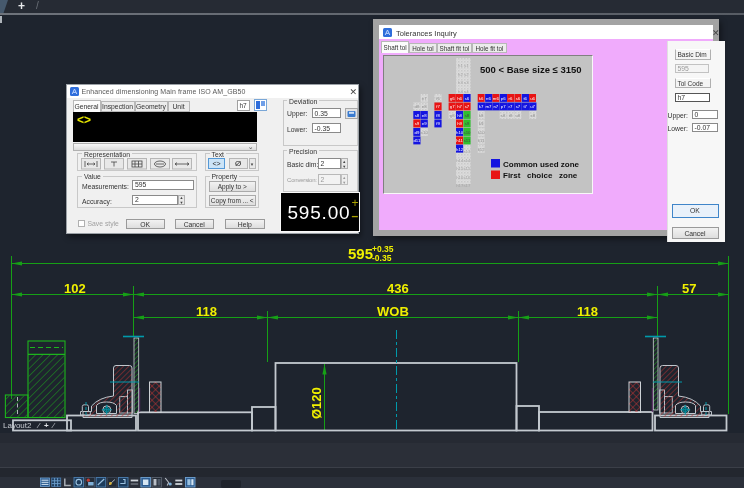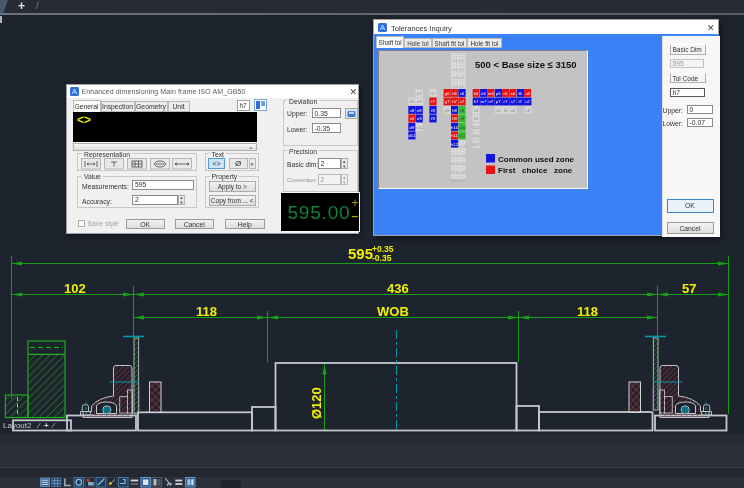--- a/index.html
+++ b/index.html
@@ -188,21 +188,21 @@
 <path d="M129.2,2 L132.7,6.5 L131.2,9.5" stroke="#b9bfc7" stroke-width="1.1" fill="none"></path>
       <circle cx="134.2" cy="8" r="1.6" fill="#7fb0d8"></circle>
 <line x1="139.3" y1="4.5" x2="146.3" y2="4.5" stroke="#d0d5db" stroke-width="1.8"></line>
       <line x1="139.3" y1="8" x2="146.3" y2="8" stroke="#d0d5db" stroke-width="1.8"></line>
 <rect x="149.5" y="1.5" width="9.5" height="9.5" fill="#2a5a8f" stroke="#6fa0cf" stroke-width="0.9"></rect>
       <rect x="151.3" y="3.2" width="3.2" height="6" fill="#9cc2e0"></rect>
       <rect x="155.3" y="3.2" width="2.2" height="6" fill="#d5e5f2"></rect>
 </svg>
 <div class="abs" style="left:221px;top:480px;width:20px;height:8px;background:#20242c;border-radius:2px;"></div>
 
-<div class="abs" style="left:373px;top:19px;width:345.5px;height:217px;background:#3b82f6;border:1px solid #a3a3a3;box-shadow:2px 3px 6px rgba(0,0,0,.45);font-size:7px;color:#333;">
+<div class="abs" style="left:373px;top:19px;width:345.5px;height:217px;background:#f0abfc;border:6px solid #a3a3a3;box-shadow:2px 3px 6px rgba(0,0,0,.45);font-size:7px;color:#333;">
 
   <div class="abs" style="left:0;top:0;width:100%;height:14px;background:#ffffff;">
     <svg class="abs" style="left:4px;top:2.5px;" width="9" height="9">
           <rect width="9" height="9" rx="1.5" fill="#2e6ddb"></rect>
           <path d="M2.2,7 L4.5,2 L6.8,7 M3.2,5.4 L5.8,5.4" stroke="#bcd4ff" stroke-width="1" fill="none"></path>
         </svg>
     <div class="abs" style="left:17px;top:3.5px;font-size:7.5px;color:#333;">Tolerances Inquiry</div>
     <div class="abs" style="left:333px;top:2.5px;font-size:9px;color:#444;">✕</div>
   </div>
 
@@ -458,21 +458,21 @@
     <div class="abs" style="left:3px;top:-3.5px;background:#f0f0f0;padding:0 2px;font-size:6.8px;">Precision</div>
     <div class="abs" style="left:3px;top:10px;font-size:6.8px;">Basic dim:</div>
     <div class="abs" style="left:33.5px;top:7px;width:23px;height:10.5px;background:#fff;border:1px solid #8a8a8a;font-size:6.8px;line-height:9.5px;padding-left:2px;">2</div>
     <div class="abs" style="left:56.5px;top:7px;width:7.5px;height:10.5px;background:#e8e8e8;border:1px solid #b0b0b0;font-size:4px;color:#444;text-align:center;line-height:5px;">▲<br>▼</div>
     <div class="abs" style="left:3px;top:26px;font-size:6px;color:#9a9a9a;white-space:nowrap;letter-spacing:-0.2px;">Conversion:</div>
     <div class="abs" style="left:33.5px;top:23px;width:23px;height:10.5px;background:#f2f2f2;border:1px solid #b8b8b8;font-size:6.8px;line-height:9.5px;padding-left:2px;color:#9a9a9a;">2</div>
     <div class="abs" style="left:56.5px;top:23px;width:7.5px;height:10.5px;background:#eee;border:1px solid #c0c0c0;font-size:4px;color:#999;text-align:center;line-height:5px;">▲<br>▼</div>
   </div>
 
   <div class="abs" style="left:213px;top:107px;width:80px;height:40px;background:#000;border:1.5px solid #f8f8f8;overflow:hidden;">
-    <div class="abs" style="left:7px;top:9px;color:#15803d;font-size:19px;letter-spacing:0.8px;white-space:nowrap;">595.00</div>
+    <div class="abs" style="left:7px;top:9px;color:#ffffff;font-size:19px;letter-spacing:0.8px;white-space:nowrap;">595.00</div>
     <div class="abs" style="left:71px;top:3px;color:#a9a100;font-size:12px;">+</div>
     <div class="abs" style="left:71px;top:16px;color:#a9a100;font-size:12px;font-weight:bold;">–</div>
   </div>
 
   <div class="abs" style="left:11px;top:135px;width:7px;height:7px;background:#fff;border:1px solid #b0b0b0;"></div>
   <div class="abs" style="left:21px;top:135.5px;font-size:6.8px;color:#a0a0a0;">Save style</div>
   <div class="abs" style="left:59px;top:134px;width:39.5px;height:10.5px;background:linear-gradient(#f2f2f2,#dedede);border:1px solid #9a9a9a;text-align:center;line-height:9.5px;font-size:6.8px;">OK</div>
   <div class="abs" style="left:108px;top:134px;width:39.5px;height:10.5px;background:linear-gradient(#f2f2f2,#dedede);border:1px solid #9a9a9a;text-align:center;line-height:9.5px;font-size:6.8px;">Cancel</div>
   <div class="abs" style="left:158.5px;top:134px;width:39.5px;height:10.5px;background:linear-gradient(#f2f2f2,#dedede);border:1px solid #9a9a9a;text-align:center;line-height:9.5px;font-size:6.8px;">Help</div>
 </div>

